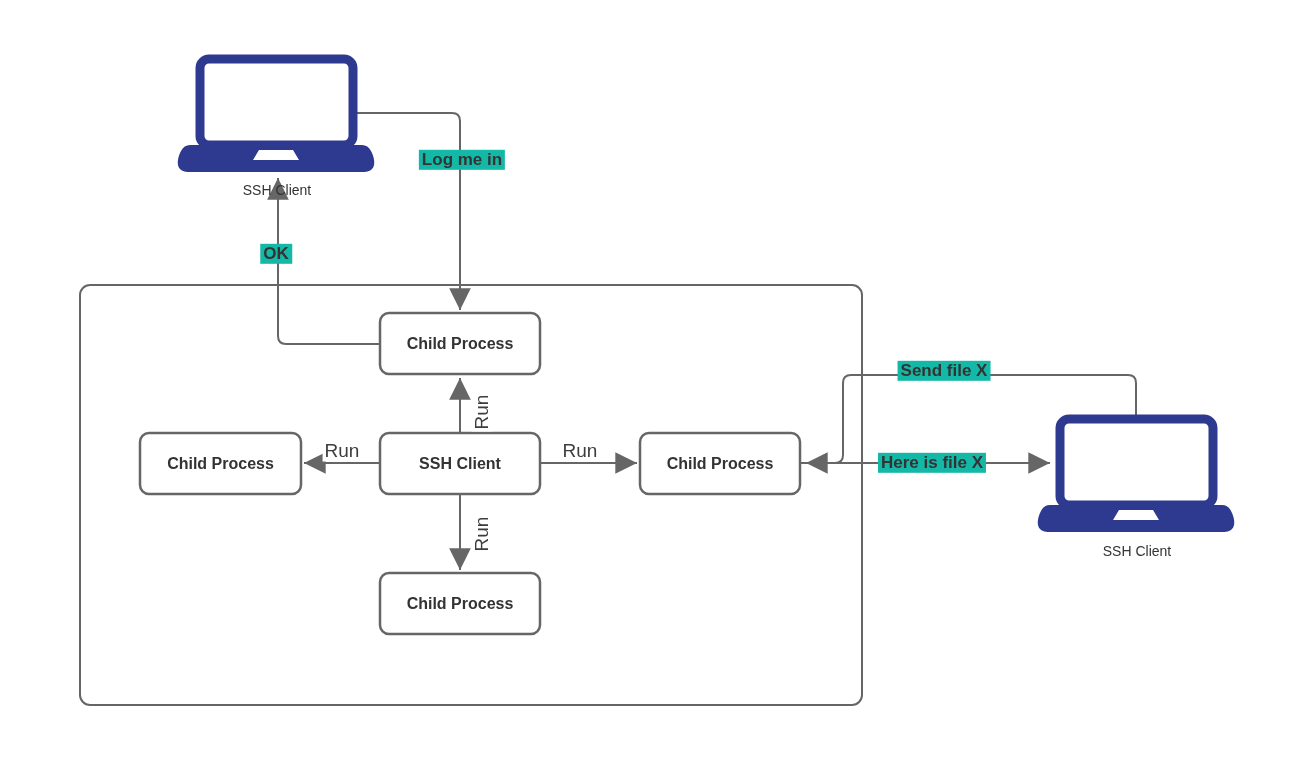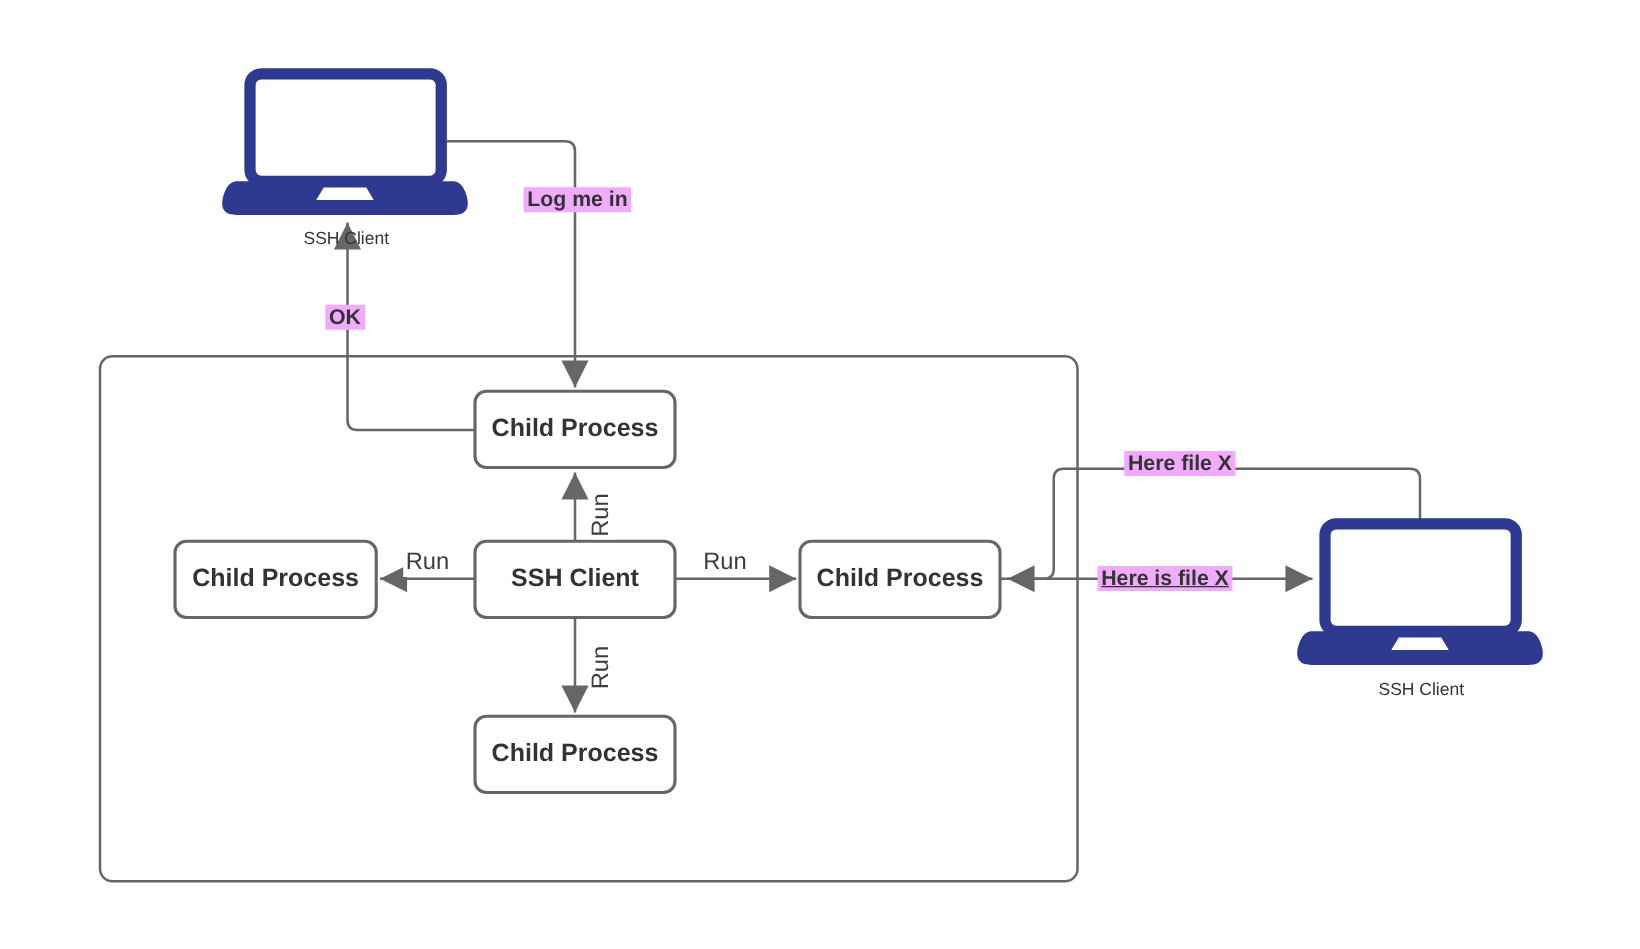--- a/index.html
+++ b/index.html
@@ -12,33 +12,33 @@
   }
   .canvas svg{position:absolute;left:0;top:0;}
   .lbl{
     position:absolute;
     color:#333333;
     white-space:nowrap;
     transform:translate(-50%,-50%);
   }
   .edge-lbl{
     font-size:17px;font-weight:bold;
-    background:#f0abfc;padding:0 3px;line-height:1.2;
+    background:#14b8a6;padding:0 3px;line-height:1.2;
   }
   .run-lbl{
     font-size:19px;font-weight:normal;color:#3d3d3d;
     background:#ffffff;padding:0 2px;line-height:1.1;
   }
   .run-vert{transform:translate(-50%,-50%) rotate(-90deg);}
   .client-lbl{
     font-size:14px;font-weight:normal;
   }
   .node-lbl{
     position:absolute;display:flex;align-items:center;justify-content:center;
-    font-size:20px;font-weight:bold;color:#333333;text-align:center;
+    font-size:16px;font-weight:bold;color:#333333;text-align:center;
   }
 </style>
 </head>
 <body>
 
 <div class="canvas">
 
   <svg width="1312" height="759" viewBox="0 0 1312 759">
     <defs>
       <marker id="arr" viewBox="0 0 12 12" refX="11" refY="6" markerWidth="13" markerHeight="13" orient="auto-start-reverse">
@@ -98,21 +98,21 @@
   <div class="node-lbl" style="left:140px;top:433px;width:161px;height:61px;">Child Process</div>
   <div class="node-lbl" style="left:380px;top:433px;width:160px;height:61px;">SSH Client</div>
   <div class="node-lbl" style="left:640px;top:433px;width:160px;height:61px;">Child Process</div>
   <div class="node-lbl" style="left:380px;top:573px;width:160px;height:61px;">Child Process</div>
 
   <div class="lbl client-lbl" style="left:277px;top:190px;">SSH Client</div>
   <div class="lbl client-lbl" style="left:1137px;top:551px;">SSH Client</div>
 
   <div class="lbl edge-lbl" style="left:462px;top:160px;">Log me in</div>
   <div class="lbl edge-lbl" style="left:276px;top:254px;">OK</div>
-  <div class="lbl edge-lbl" style="left:944px;top:371px;">Here file X</div>
-  <div class="lbl edge-lbl" style="left:932px;top:463px;text-decoration:underline;">Here is file X</div>
+  <div class="lbl edge-lbl" style="left:944px;top:371px;">Send file X</div>
+  <div class="lbl edge-lbl" style="left:932px;top:463px;">Here is file X</div>
 
   <div class="lbl run-lbl run-vert" style="left:482px;top:412px;">Run</div>
   <div class="lbl run-lbl run-vert" style="left:482px;top:534px;">Run</div>
   <div class="lbl run-lbl" style="left:342px;top:451px;">Run</div>
   <div class="lbl run-lbl" style="left:580px;top:451px;">Run</div>
 
 </div>
 
 </body></html>

